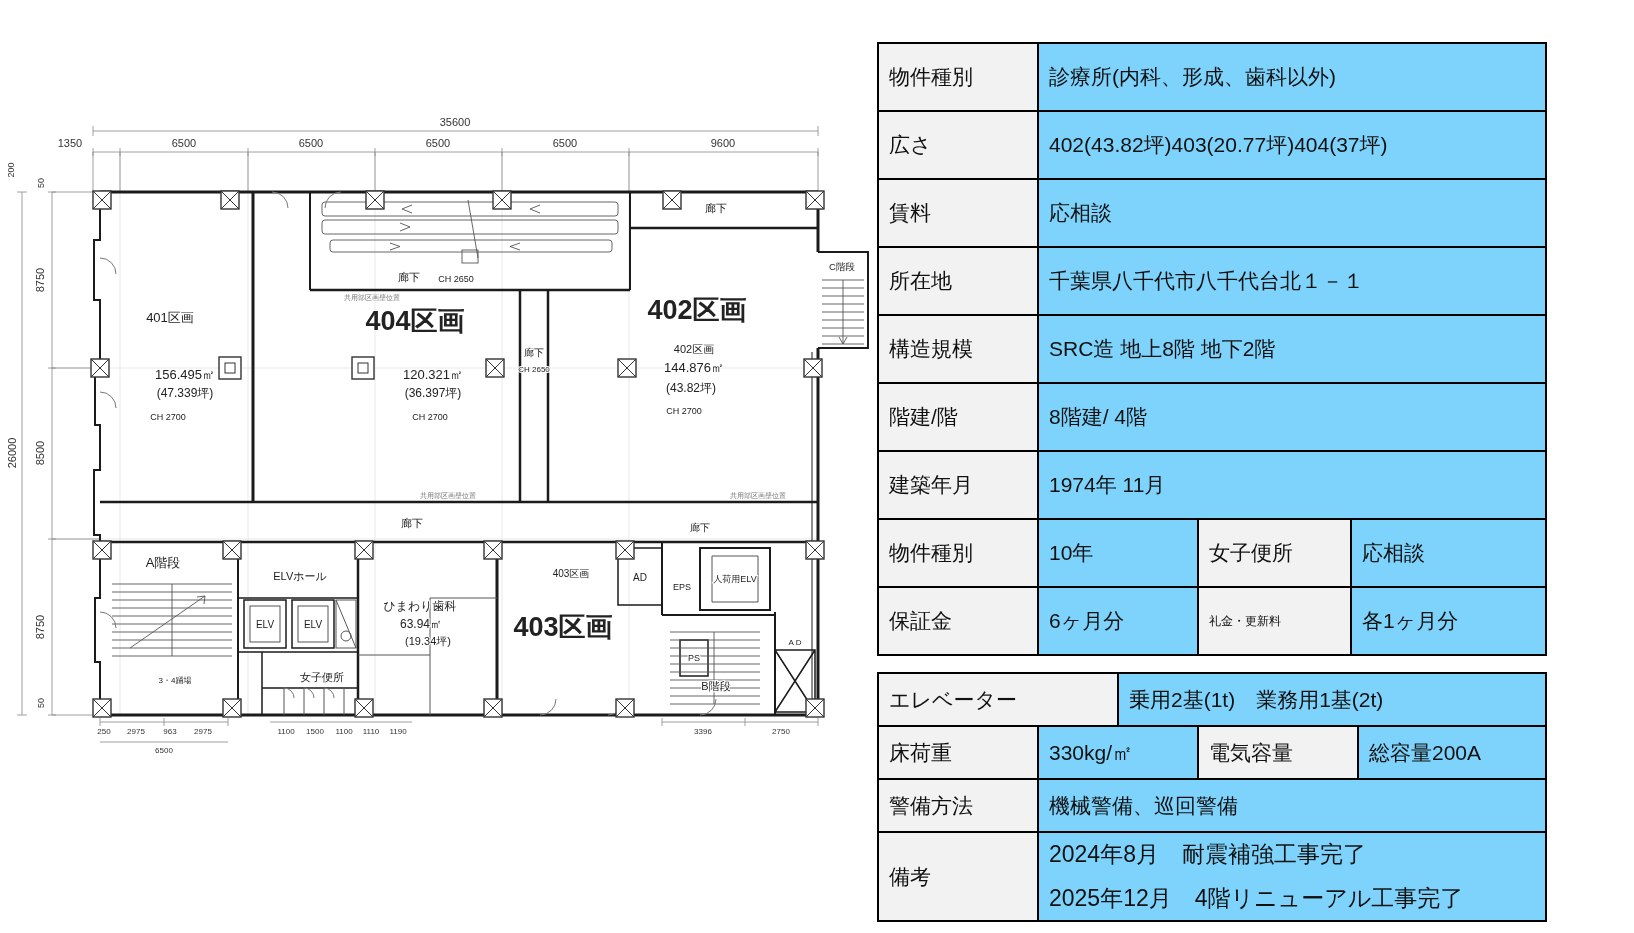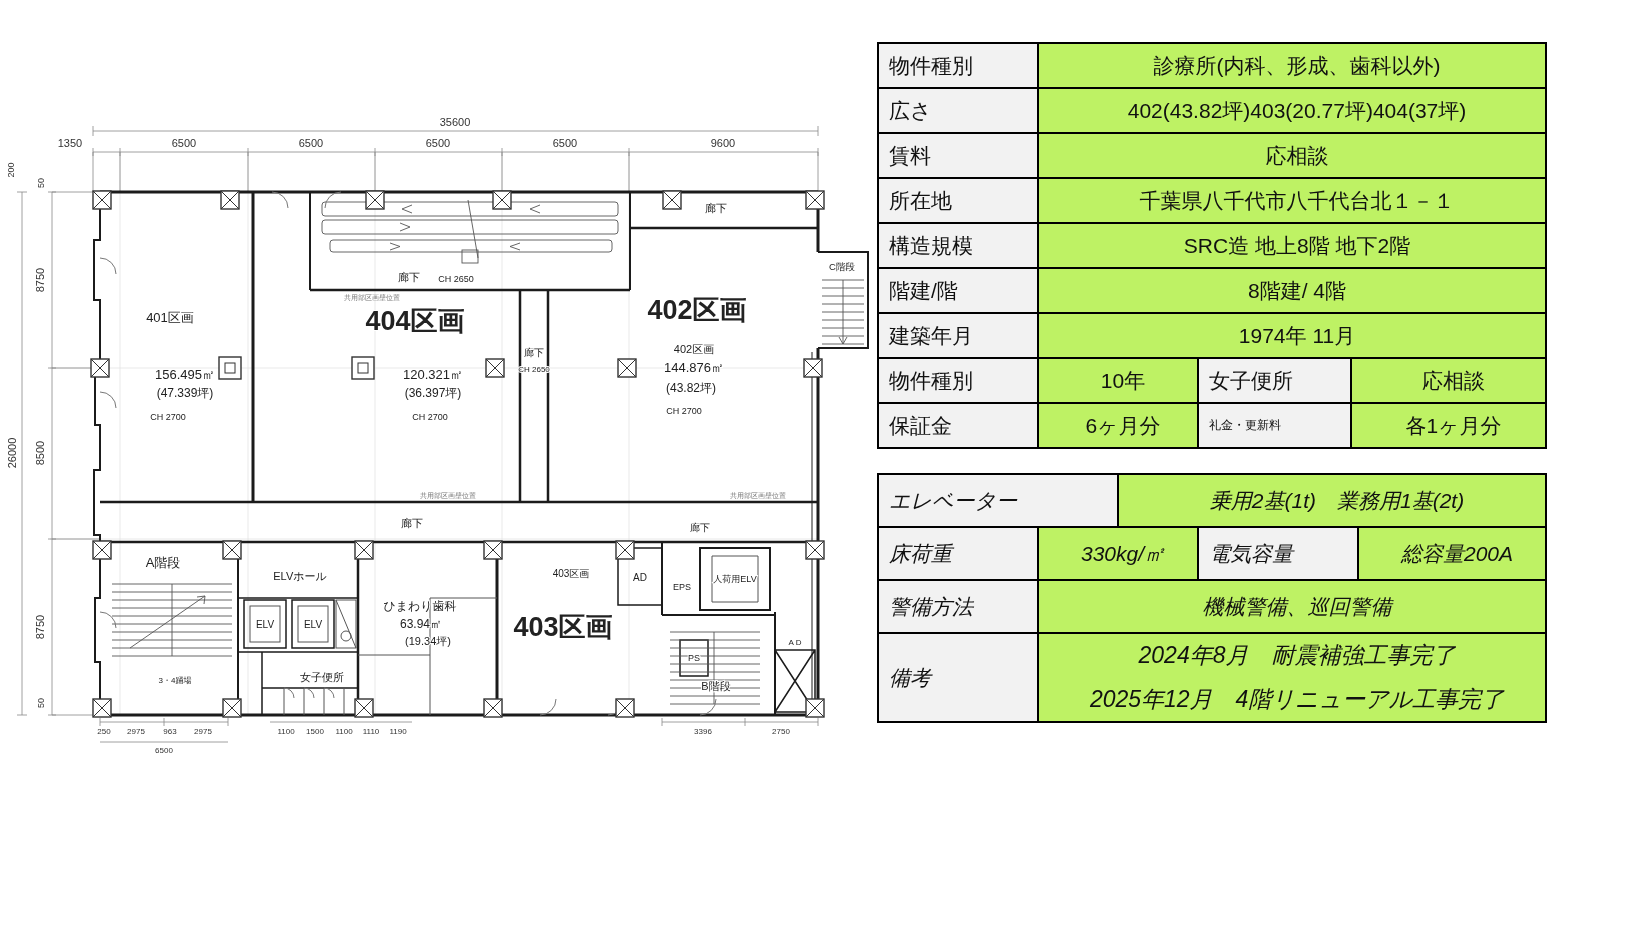--- a/index.html
+++ b/index.html
@@ -19,23 +19,23 @@
   .door{stroke:#777;stroke-width:1;fill:none;}
   #xbox rect,#pbox rect{fill:#fff;stroke:#333;stroke-width:1.4;}
   #xbox path,#pbox path,#pbox .inner{stroke:#333;stroke-width:1;fill:none;}
   
   .tables{position:absolute;left:877px;top:42px;width:668px;}
   table{border-collapse:collapse;width:668px;table-layout:fixed;
         font-size:21px;color:#111;}
   td,th{border:2px solid #000;padding:0 0 0 10px;text-align:left;
         font-weight:normal;overflow:hidden;white-space:nowrap;}
   th{background:#f2f2f2;}
-  td{background:#bef264;text-align:center;}
-  .t1 tr{height:45px;}
-  .t2{margin-top:24px;font-style:italic;}
+  td{background:#7dd3fc;}
+  .t1 tr{height:68px;}
+  .t2{margin-top:16px;}
   .t2 tr{height:53px;}
   .t2 tr.tall{height:88px;padding-left:44px;}
   .small{font-size:12px;}
   .remline{line-height:1.9;font-size:23px;}
 </style>
 </head>
 <body>
 
 <div class="stage">
 

